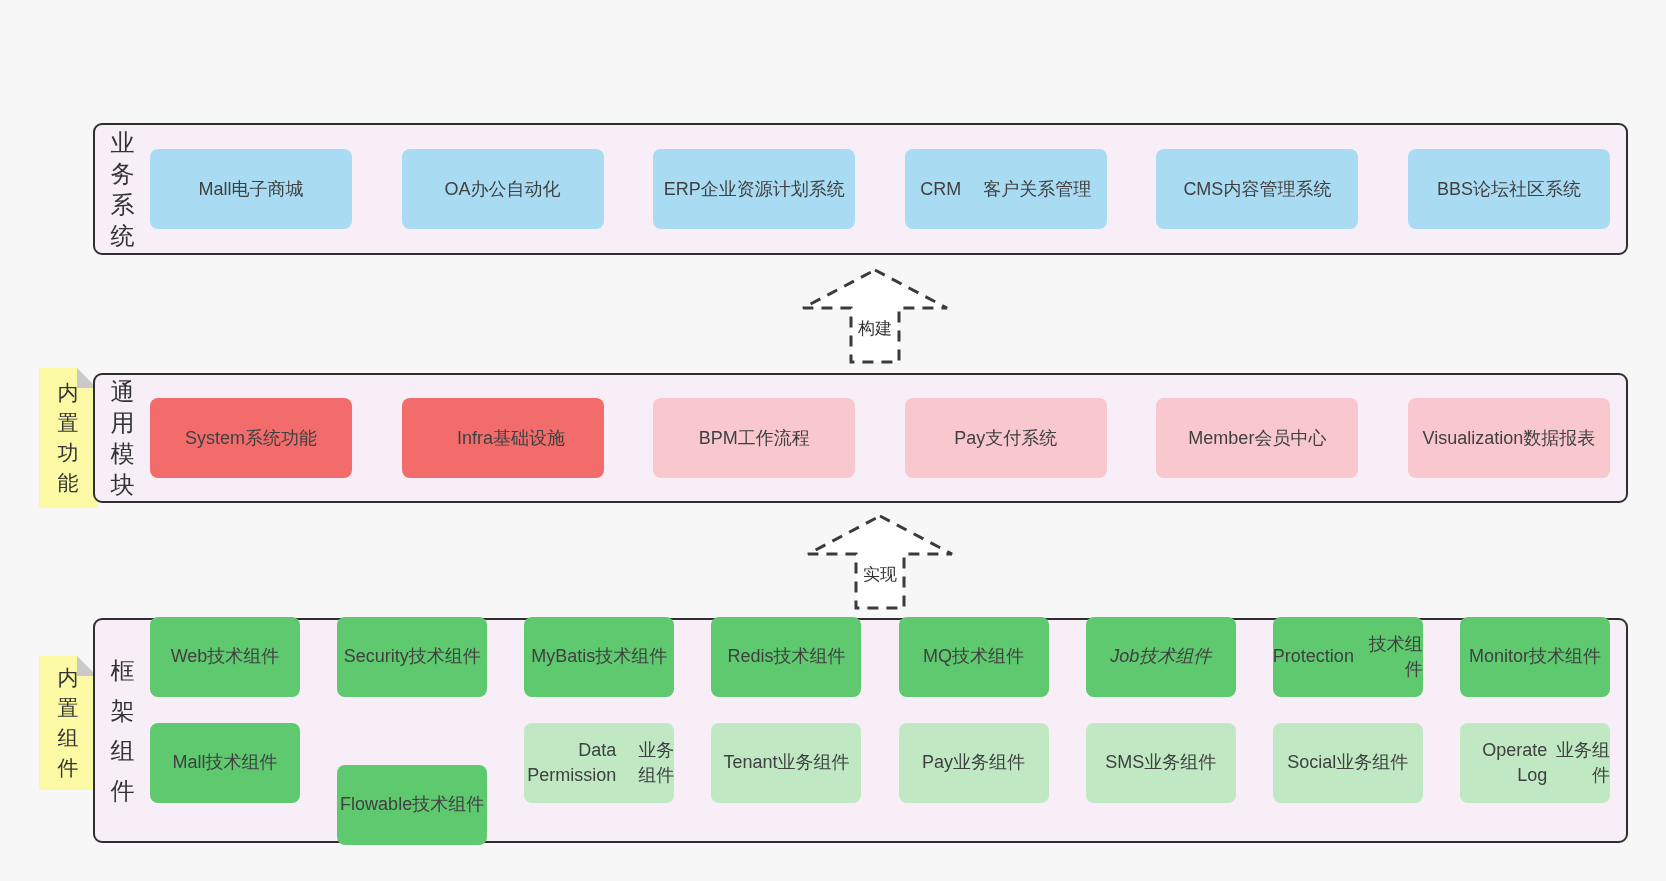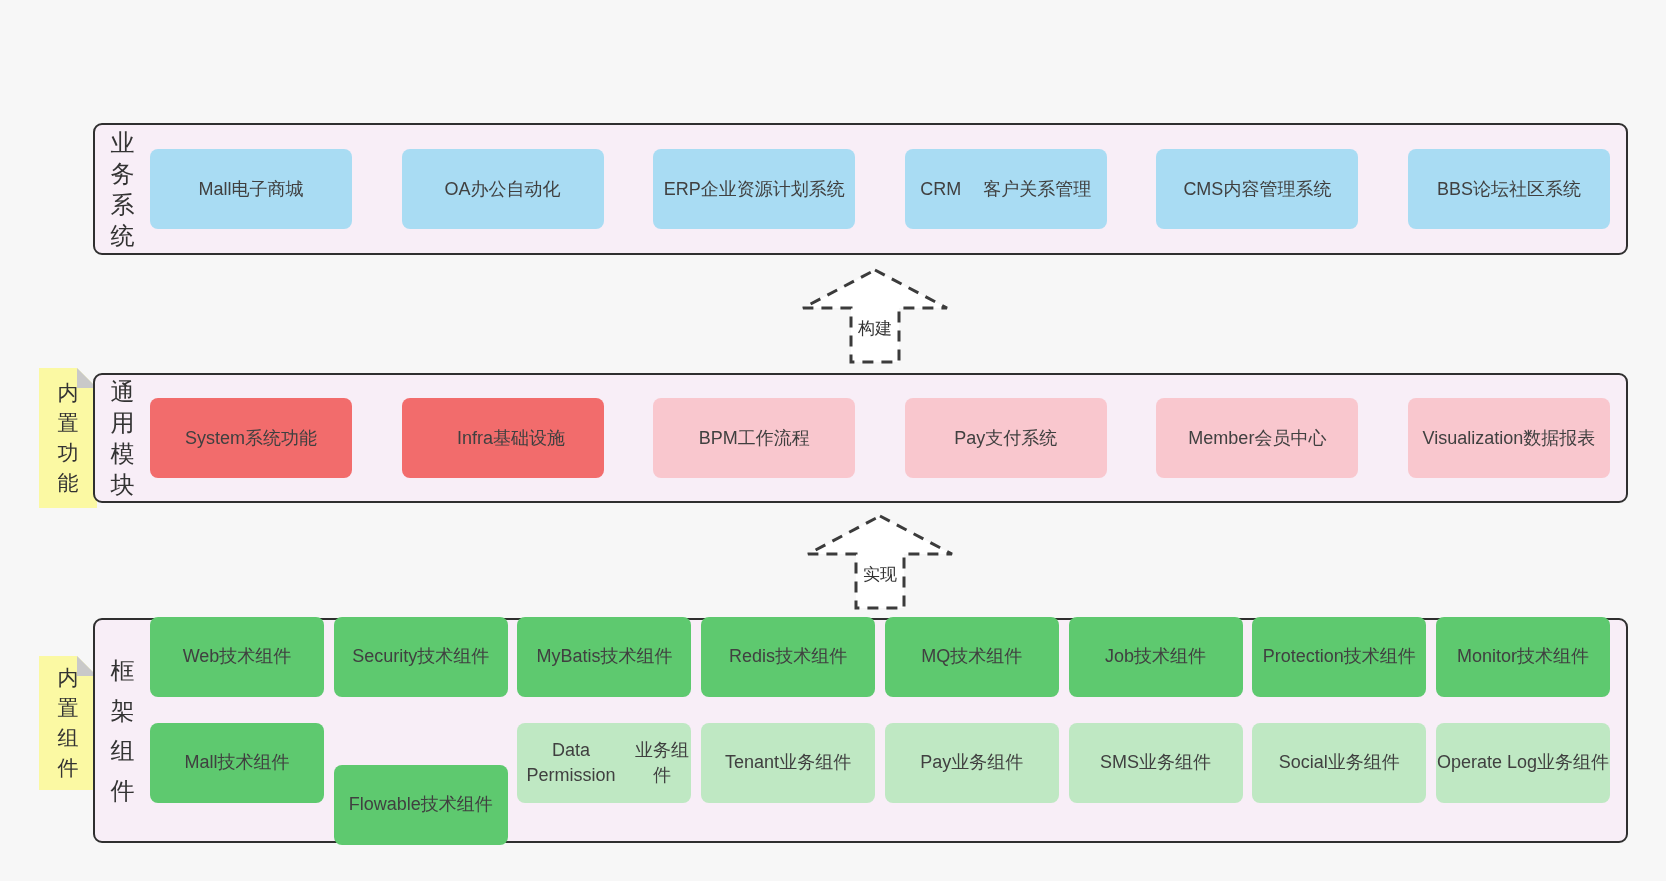--- a/index.html
+++ b/index.html
@@ -55,21 +55,21 @@
   
   .box {
     width:202px; height:80px;
     border-radius:8px;
     display:flex; flex-direction:row;
     align-items:center; justify-content:center;
     text-align:center;
     font-size:18px; line-height:25px;
     color:#404040;
   }
-  .band-2 .box { width:174px; }
+  .band-2 .box { width:150px;text-align:right; }
   .box .en { max-width:190px; }
   .band-2 .box .en { max-width:118px; }
 
   
   .sticky {
     position:absolute;
     left:39px; width:58px;
     z-index:0;
   }
   .sticky-paper {
@@ -222,21 +222,21 @@
             <div class="zh">技术组件</div>
           </div>
           <div class="box" style="background: rgb(94, 201, 111);">
             <div class="en">Redis</div>
             <div class="zh">技术组件</div>
           </div>
           <div class="box" style="background: rgb(94, 201, 111);">
             <div class="en">MQ</div>
             <div class="zh">技术组件</div>
           </div>
-          <div class="box" style="background: rgb(94, 201, 111);">
+          <div class="box" style="background: rgb(94, 201, 111); font-style: italic;">
             <div class="en">Job</div>
             <div class="zh">技术组件</div>
           </div>
           <div class="box" style="background: rgb(94, 201, 111);">
             <div class="en">Protection</div>
             <div class="zh">技术组件</div>
           </div>
           <div class="box" style="background: rgb(94, 201, 111);">
             <div class="en">Monitor</div>
             <div class="zh">技术组件</div>

